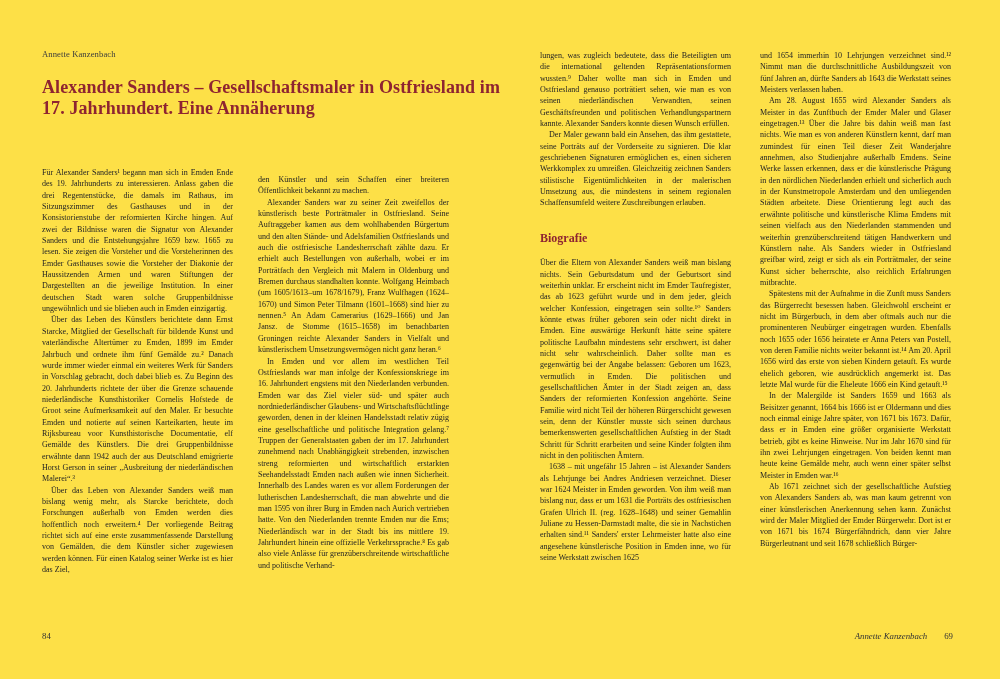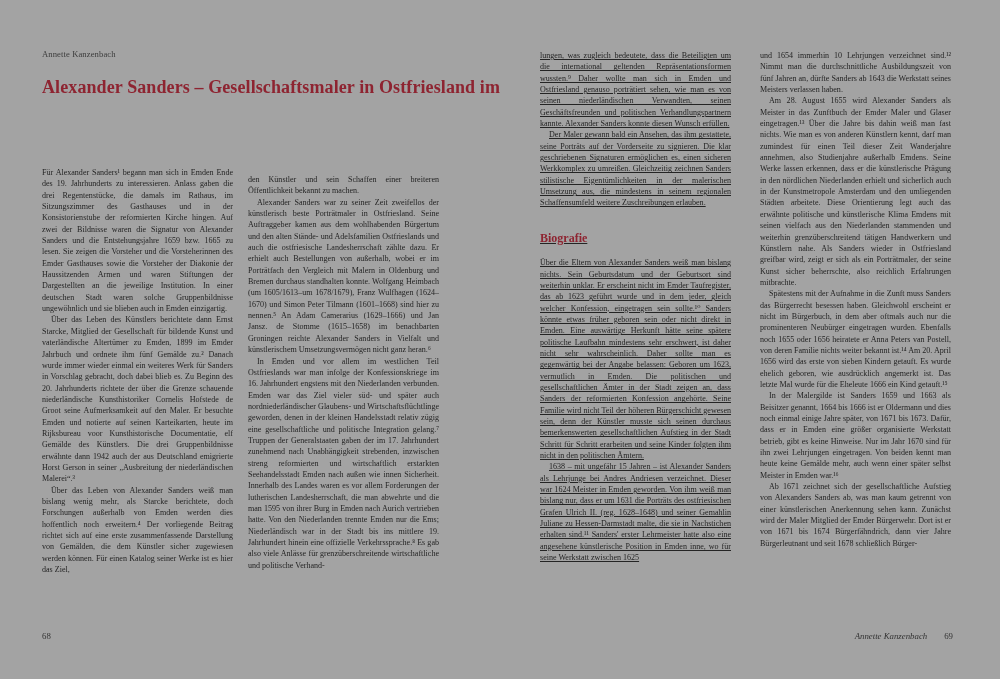--- a/index.html
+++ b/index.html
@@ -4,21 +4,21 @@
 <style>
   html, body {
     margin: 0;
     padding: 0;
     background: #ffffff;
   }
   #spread {
     position: relative;
     width: 1000px;
     height: 679px;
-    background: #a3a3a3;
+    background: #fde047;
     overflow: hidden;
     font-family: "Liberation Serif", "DejaVu Serif", serif;
     color: #242424;
   }
   .author-line {
     position: absolute;
     left: 42px;
     top: 49px;
     font-size: 8.6px;
     color: #3c3c3c;
@@ -41,22 +41,22 @@
     font-size: 8.05px;
     line-height: 11.35px;
     text-align: justify;
     overflow: hidden;
     hyphens: auto;
     -webkit-hyphens: auto;
   }
   .col p { margin: 0; padding: 0; }
   .col p.ind { text-indent: 9px; }
   #col-l1 { left: 42px;  top: 167px; height: 470px; }
-  #col-l2 { left: 248px; top: 174px; height: 470px; }
-  #col-r1 { left: 540px; top: 50px;  height: 592px; text-decoration: underline; }
+  #col-l2 { left: 258px; top: 174px; height: 470px; }
+  #col-r1 { left: 540px; top: 50px;  height: 592px; }
   #col-r2 { left: 760px; top: 50px;  height: 592px; }
   .bio-heading {
     font-size: 12px;
     font-weight: bold;
     color: #8e2431;
     margin: 24px 0 13px 0;
     text-align: left;
   }
   .pageno-left {
     position: absolute;
@@ -80,35 +80,36 @@
 </head>
 <body>
 
 <div id="spread">
 
   <div>
     <div class="author-line">Annette Kanzenbach</div>
 
     <div class="article-title">
       <div>Alexander Sanders – Gesellschaftsmaler in Ostfriesland im</div>
+      <div>17. Jahrhundert. Eine Annäherung</div>
     </div>
 
     <div class="col" id="col-l1">
       <p>Für Alexander Sanders¹ begann man sich in Emden Ende des 19. Jahrhunderts zu interessieren. Anlass gaben die drei Regentenstücke, die damals im Rathaus, im Sitzungszimmer des Gasthauses und in der Konsistorienstube der reformierten Kirche hingen. Auf zwei der Bildnisse waren die Signatur von Alexander Sanders und die Entstehungsjahre 1659 bzw. 1665 zu lesen. Sie zeigen die Vorsteher und die Vorsteherinnen des Emder Gasthauses sowie die Vorsteher der Diakonie der Haussitzenden Armen und waren Stiftungen der Dargestellten an die jeweilige Institution. In einer deutschen Stadt waren solche Gruppenbildnisse ungewöhnlich und sie blieben auch in Emden einzigartig.</p>
       <p class="ind">Über das Leben des Künstlers berichtete dann Ernst Starcke, Mitglied der Gesellschaft für bildende Kunst und vaterländische Altertümer zu Emden, 1899 im Emder Jahrbuch und ordnete ihm fünf Gemälde zu.² Danach wurde immer wieder einmal ein weiteres Werk für Sanders in Vorschlag gebracht, doch dabei blieb es. Zu Beginn des 20. Jahrhunderts richtete der über die Grenze schauende niederländische Kunsthistoriker Cornelis Hofstede de Groot seine Aufmerksamkeit auf den Maler. Er besuchte Emden und notierte auf seinen Karteikarten, heute im Rijksbureau voor Kunsthistorische Documentatie, elf Gemälde des Künstlers. Die drei Gruppenbildnisse erwähnte dann 1942 auch der aus Deutschland emigrierte Horst Gerson in seiner „Ausbreitung der niederländischen Malerei“.³</p>
       <p class="ind">Über das Leben von Alexander Sanders weiß man bislang wenig mehr, als Starcke berichtete, doch Forschungen außerhalb von Emden werden dies hoffentlich noch erweitern.⁴ Der vorliegende Beitrag richtet sich auf eine erste zusammenfassende Darstellung von Gemälden, die dem Künstler sicher zugewiesen werden können. Für einen Katalog seiner Werke ist es hier das Ziel,</p>
     </div>
 
     <div class="col" id="col-l2">
       <p>den Künstler und sein Schaffen einer breiteren Öffentlichkeit bekannt zu machen.</p>
       <p class="ind">Alexander Sanders war zu seiner Zeit zweifellos der künstlerisch beste Porträtmaler in Ostfriesland. Seine Auftraggeber kamen aus dem wohlhabenden Bürgertum und den alten Stände- und Adelsfamilien Ostfrieslands und auch die ostfriesische Landesherrschaft zählte dazu. Er erhielt auch Bestellungen von außerhalb, wobei er im Porträtfach den Vergleich mit Malern in Oldenburg und Bremen durchaus standhalten konnte. Wolfgang Heimbach (um 1605/1613–um 1678/1679), Franz Wulfhagen (1624–1670) und Simon Peter Tilmann (1601–1668) sind hier zu nennen.⁵ An Adam Camerarius (1629–1666) und Jan Jansz. de Stomme (1615–1658) im benachbarten Groningen reichte Alexander Sanders in Vielfalt und künstlerischem Umsetzungsvermögen nicht ganz heran.⁶</p>
       <p class="ind">In Emden und vor allem im westlichen Teil Ostfrieslands war man infolge der Konfessionskriege im 16. Jahrhundert engstens mit den Niederlanden verbunden. Emden war das Ziel vieler süd- und später auch nordniederländischer Glaubens- und Wirtschaftsflüchtlinge geworden, denen in der kleinen Handelsstadt relativ zügig eine gesellschaftliche und politische Integration gelang.⁷ Truppen der Generalstaaten gaben der im 17. Jahrhundert zunehmend nach Unabhängigkeit strebenden, inzwischen streng reformierten und wirtschaftlich erstarkten Seehandelsstadt Emden nach außen wie innen Sicherheit. Innerhalb des Landes waren es vor allem Forderungen der lutherischen Landesherrschaft, die man abwehrte und die man 1595 von ihrer Burg in Emden nach Aurich vertrieben hatte. Von den Niederlanden trennte Emden nur die Ems; Niederländisch war in der Stadt bis ins mittlere 19. Jahrhundert hinein eine offizielle Verkehrssprache.⁸ Es gab also viele Anlässe für grenzüberschreitende wirtschaftliche und politische Verhand-</p>
     </div>
 
-    <div class="pageno-left">68</div>
+    <div class="pageno-left">84</div>
   </div>
 
   <div>
     <div class="col" id="col-r1">
       <p>lungen, was zugleich bedeutete, dass die Beteiligten um die international geltenden Repräsentationsformen wussten.⁹ Daher wollte man sich in Emden und Ostfriesland genauso porträtiert sehen, wie man es von seinen niederländischen Verwandten, seinen Geschäftsfreunden und politischen Verhandlungspartnern kannte. Alexander Sanders konnte diesen Wunsch erfüllen.</p>
       <p class="ind">Der Maler gewann bald ein Ansehen, das ihm gestattete, seine Porträts auf der Vorderseite zu signieren. Die klar geschriebenen Signaturen ermöglichen es, einen sicheren Werkkomplex zu umreißen. Gleichzeitig zeichnen Sanders stilistische Eigentümlichkeiten in der malerischen Umsetzung aus, die mindestens in seinem regionalen Schaffensumfeld weitere Zuschreibungen erlauben.</p>
       <h3 class="bio-heading">Biografie</h3>
       <p>Über die Eltern von Alexander Sanders weiß man bislang nichts. Sein Geburtsdatum und der Geburtsort sind weiterhin unklar. Er erscheint nicht im Emder Taufregister, das ab 1623 geführt wurde und in dem jeder, gleich welcher Konfession, eingetragen sein sollte.¹⁰ Sanders könnte etwas früher geboren sein oder nicht direkt in Emden. Eine auswärtige Herkunft hätte seine spätere politische Laufbahn mindestens sehr erschwert, ist daher nicht sehr wahrscheinlich. Daher sollte man es gegenwärtig bei der Angabe belassen: Geboren um 1623, vermutlich in Emden. Die politischen und gesellschaftlichen Ämter in der Stadt zeigen an, dass Sanders der reformierten Konfession angehörte. Seine Familie wird nicht Teil der höheren Bürgerschicht gewesen sein, denn der Künstler musste sich seinen durchaus bemerkenswerten gesellschaftlichen Aufstieg in der Stadt Schritt für Schritt erarbeiten und seine Kinder folgten ihm nicht in den politischen Ämtern.</p>
       <p class="ind">1638 – mit ungefähr 15 Jahren – ist Alexander Sanders als Lehrjunge bei Andres Andriesen verzeichnet. Dieser war 1624 Meister in Emden geworden. Von ihm weiß man bislang nur, dass er um 1631 die Porträts des ostfriesischen Grafen Ulrich II. (reg. 1628–1648) und seiner Gemahlin Juliane zu Hessen-Darmstadt malte, die sie in Nachstichen erhalten sind.¹¹ Sanders' erster Lehrmeister hatte also eine angesehene künstlerische Position in Emden inne, wo für seine Werkstatt zwischen 1625</p>
     </div>

